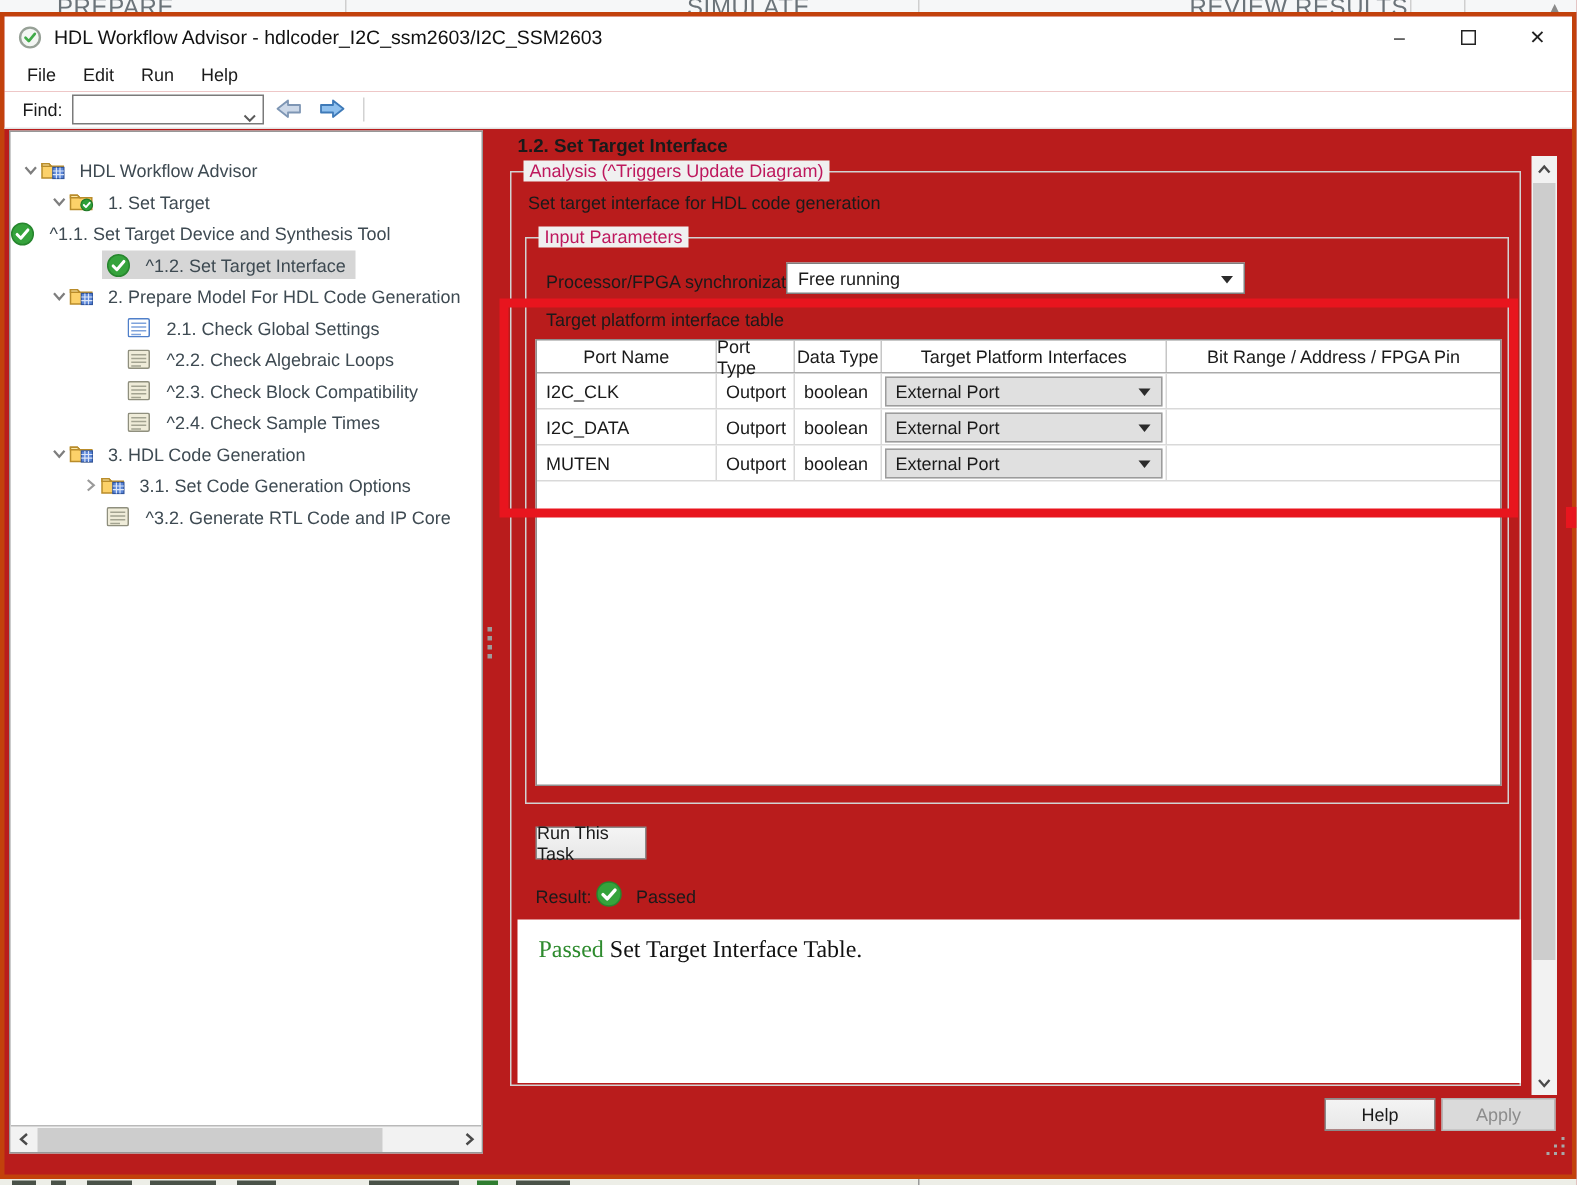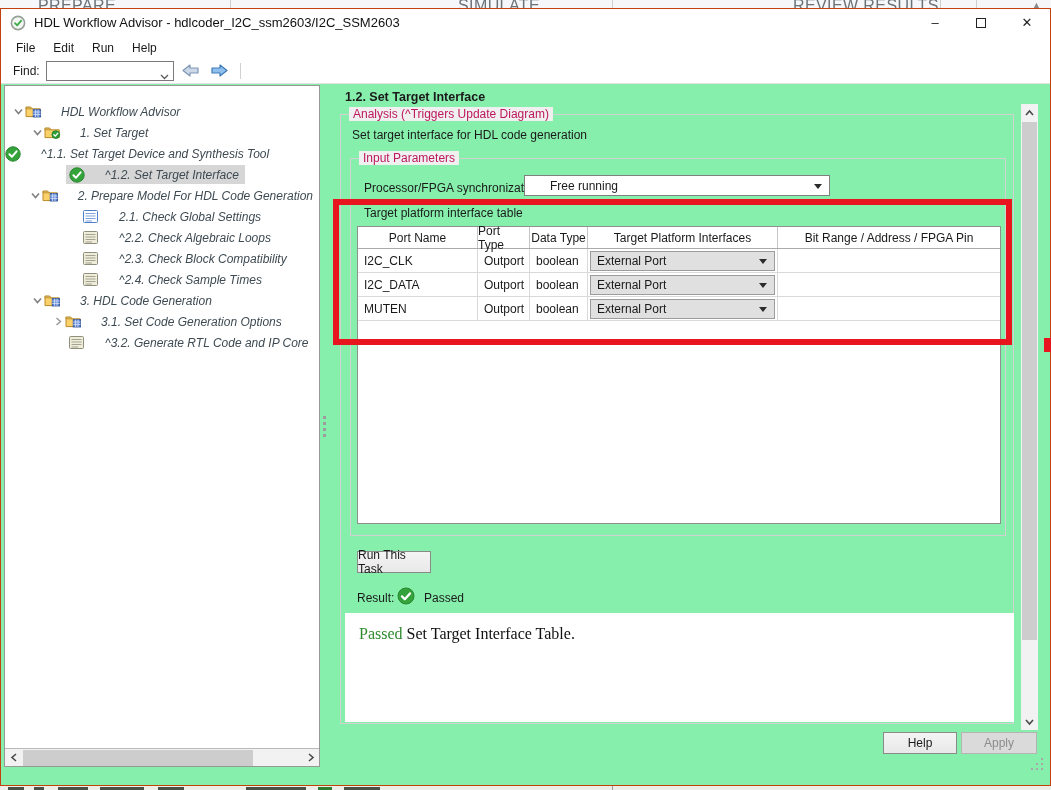--- a/index.html
+++ b/index.html
@@ -19,21 +19,21 @@
 
   
   #bg-bottom{ position:absolute; left:0; top:786px; width:1051px; height:4px;
     background:#edeee7; overflow:hidden; }
   .bg-mark{ position:absolute; top:1px; height:3px; background:#4a5248; }
   .bg-mark.green{ background:#2f7d2f; }
   .bg-vline{ position:absolute; top:0; width:1px; height:4px; background:#9a9a9a; }
 
   
   #win{ position:absolute; left:0; top:8px; width:1051px; height:778px;
-    border:1px solid #c2410c; background:#86efac; }
+    border:3px solid #c2410c; background:#b91c1c; }
 
   #titlebar{ position:absolute; left:0; top:0; right:0; height:27px; background:#ffffff;
     display:flex; align-items:center; }
   #title-icon{ margin-left:9px; width:16px; height:16px; display:inline-block; }
   #title-text{ margin-left:8px; font-size:13px; color:#111; }
   #win-controls{ position:absolute; right:0; top:0; height:27px; display:flex; }
   .win-btn{ width:46px; height:27px; display:flex; align-items:center; justify-content:center;
     color:#222; font-size:13px; }
   .maxi-glyph{ display:inline-block; width:10px; height:10px; border:1px solid #222; }
 
@@ -56,21 +56,21 @@
   #tree-panel{ position:absolute; left:3px; top:76px; width:316px; height:682px;
     background:#fff; border:1px solid #979797; overflow:hidden; }
   #tree{ position:absolute; left:0; top:15px; right:0; }
   .tree-row{ height:21px; display:flex; align-items:center; white-space:nowrap;
     color:#3e4а52; }
   .tree-row{ color:#3e4a52; }
   .row-inner{ display:inline-flex; align-items:center; height:19px; padding:0 6px 0 3px; margin-left:-3px; }
   .tree-row.selected .row-inner{ background:#d6d6d6; }
   .tree-chev{ width:14px; display:inline-flex; align-items:center; justify-content:center; }
   .tree-icon{ width:18px; display:inline-flex; align-items:center; justify-content:flex-start; }
-  .tree-label{ margin-left:18px;font-style:italic; }
+  .tree-label{ margin-left:8px; }
 
   
   #h-scroll{ position:absolute; left:0; right:0; bottom:0; height:18px; background:#f2f2f2;
     border-top:1px solid #b9b9b9; }
   .h-arrow{ position:absolute; top:0; width:17px; height:17px; display:flex;
     align-items:center; justify-content:center; }
   #h-arrow-left{ left:0; } #h-arrow-right{ right:0; }
   #h-thumb{ position:absolute; left:18px; top:1px; width:230px; height:16px; background:#cdcdcd; }
 
   
@@ -83,21 +83,21 @@
   .group-label{ position:absolute; top:-8px; left:8px; background:#f0f0f0; padding:0 4px;
     color:#be185d; }
   #analysis-group{ left:340px; top:114px; width:674px; height:610px; }
   #input-group{ left:350px; top:158px; width:656px; height:378px; }
 
   #task-desc{ position:absolute; left:352px; top:128px; }
 
   #sync-label{ position:absolute; left:364px; top:181px; }
   #sync-combo{ position:absolute; left:524px; top:175px; width:306px; height:21px;
     background:#fff; border:1px solid #7f7f7f; display:flex; align-items:center; }
-  #sync-value{ margin-left:25px; }
+  #sync-value{ margin-left:7px; }
   .dd-tri{ position:absolute; right:7px; top:8px; width:0; height:0;
     border-left:4px solid transparent; border-right:4px solid transparent;
     border-top:5px solid #2b2b2b; }
 
   #table-label{ position:absolute; left:364px; top:206px; }
 
   #iface-table{ position:absolute; left:357px; top:226px; width:644px; height:298px;
     background:#fff; border:1px solid #8f8f8f; }
   #iface-header{ display:flex; height:22px; border-bottom:1px solid #ababab; }
   .hcell{ display:flex; align-items:center; justify-content:center; border-right:1px solid #c6c6c6; }

